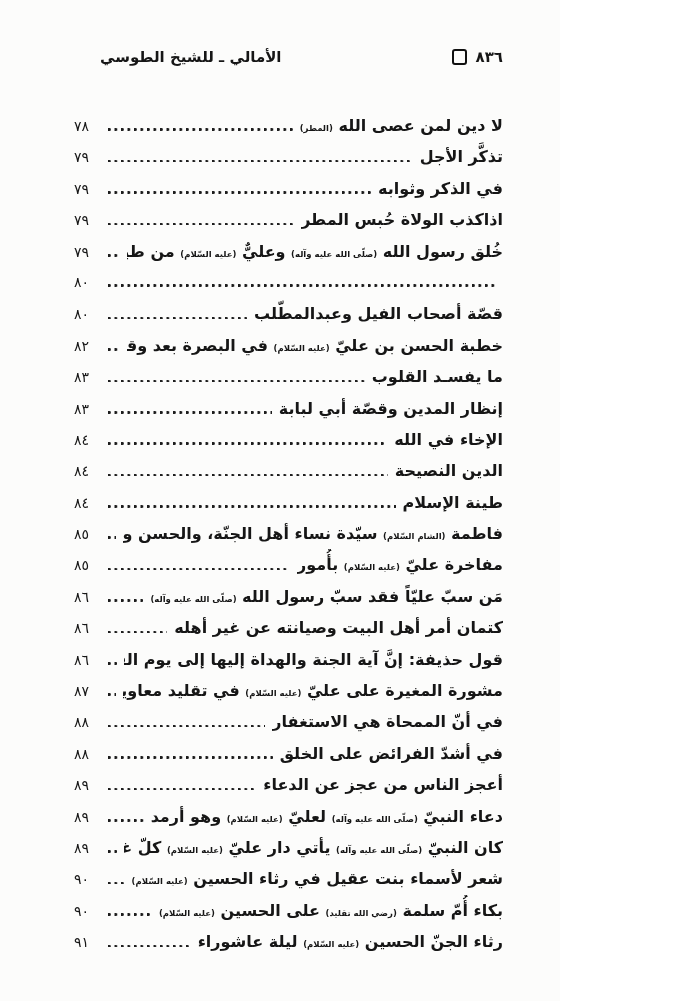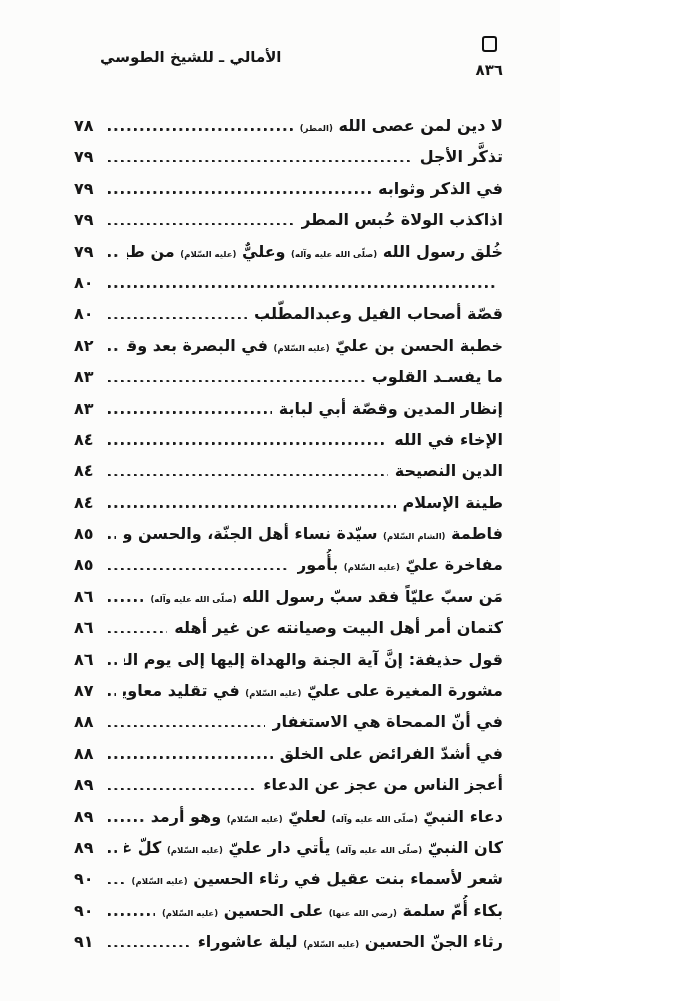--- a/index.html
+++ b/index.html
@@ -26,21 +26,20 @@
   .book-title {
     direction: rtl;
     font-size: 15px;
     font-weight: 700;
     letter-spacing: 0;
   }
   .page-marker {
     display: flex;
     align-items: center;
     gap: 9px;
-    flex-direction: column;
   }
   .sq-icon {
     display: inline-block;
     width: 11px; height: 12px;
     border: 2.2px solid #101010;
     border-radius: 3px;
     background: transparent;
   }
   .page-num {
     font-size: 15px;
@@ -76,22 +75,22 @@
     height: 2.6px;
     margin: 0 7px;
     align-self: baseline;
     background-image: radial-gradient(circle at 1.3px 1.3px, #1c1c1c 1.2px, rgba(0,0,0,0) 1.6px);
     background-size: 6.5px 2.6px;
     background-repeat: repeat-x;
   }
   .entry-page {
     flex: 0 0 27px;
     width: 27px;
-    font-size: 16px;
-    font-weight: 700;
+    font-size: 14px;
+    font-weight: 400;
     text-align: left;
     line-height: 31.4px;
   }
 </style>
 </head>
 <body>
 
 <div class="page">
 
   <div class="header">
@@ -246,21 +245,21 @@
     <span class="entry-page">٨٩</span>
   </div>
 
   <div class="toc-row">
     <span class="entry-title">شعر لأسماء بنت عقيل في رثاء الحسين <span class="hon">(عليه السّلام)</span></span>
     <span class="dot-leader"></span>
     <span class="entry-page">٩٠</span>
   </div>
 
   <div class="toc-row">
-    <span class="entry-title">بكاء أُمّ سلمة <span class="hon">(رضي الله عنها)</span> على الحسين <span class="hon">(عليه السّلام)</span></span>
+    <span class="entry-title">بكاء أُمّ سلمة <span class="hon">(رضي الله تقليد)</span> على الحسين <span class="hon">(عليه السّلام)</span></span>
     <span class="dot-leader"></span>
     <span class="entry-page">٩٠</span>
   </div>
 
   <div class="toc-row">
     <span class="entry-title">رثاء الجنّ الحسين <span class="hon">(عليه السّلام)</span> ليلة عاشوراء</span>
     <span class="dot-leader"></span>
     <span class="entry-page">٩١</span>
   </div>
 </div>

